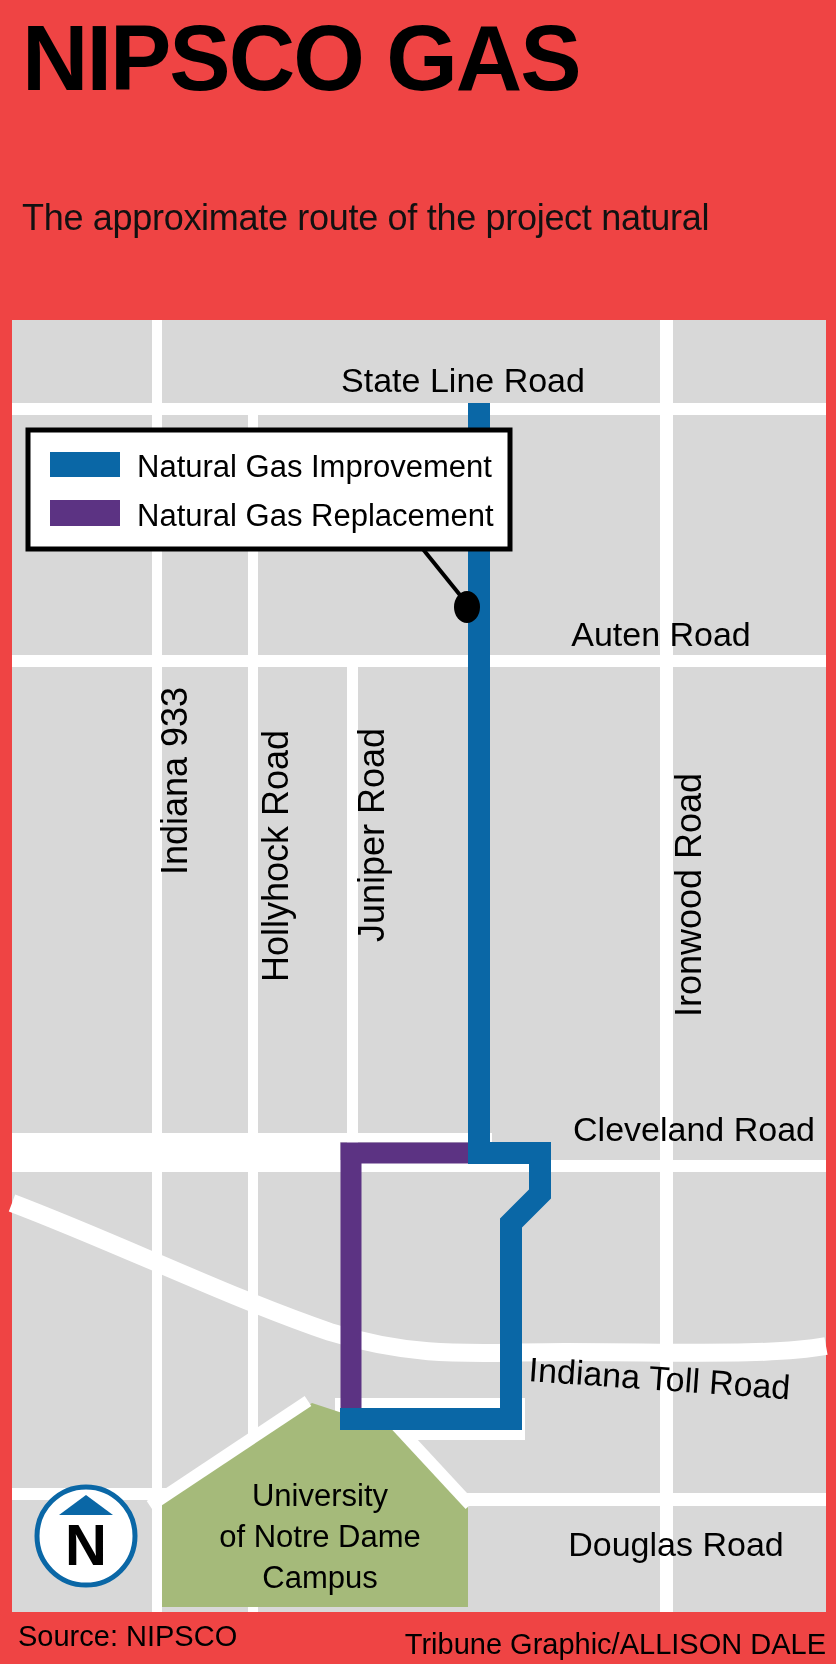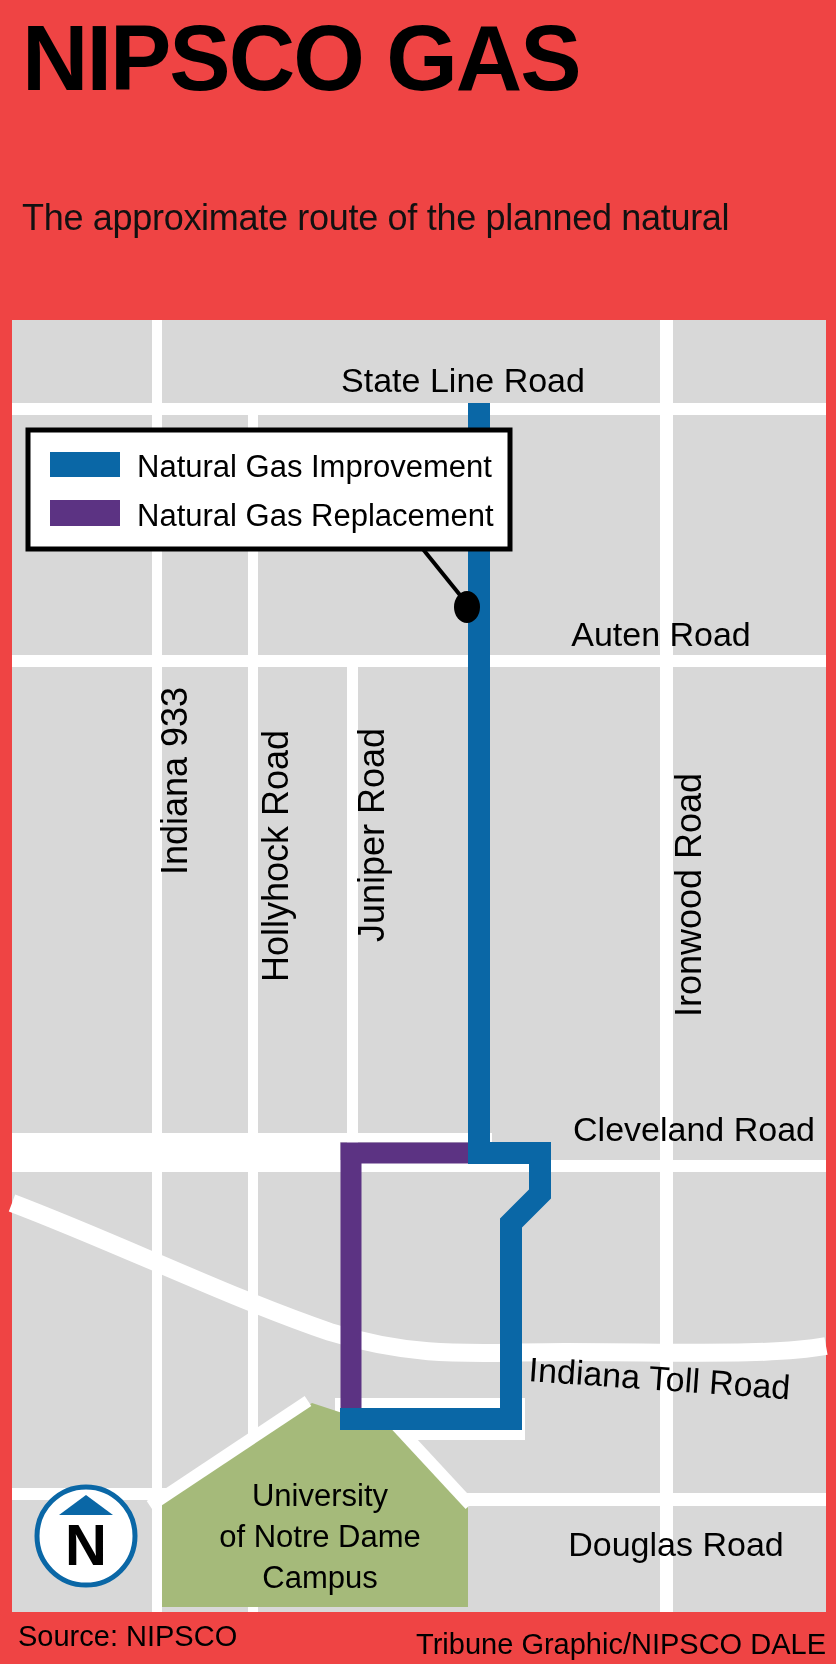--- a/index.html
+++ b/index.html
@@ -26,21 +26,21 @@
 </head>
 <body>
 
 <div class="canvas">
 
   <header>
     <h1 class="title" style="margin:0;">
       <span>NIPSCO GAS</span>
     </h1>
     <p class="subtitle" style="margin:0;">
-      <span>The approximate route of the planned natural</span>
+      <span>The approximate route of the project natural</span>
     </p>
   </header>
 
   <svg width="836" height="1664" viewBox="0 0 836 1664">
 
     <g>
       <rect x="12" y="320" width="814" height="1292" fill="#d8d8d8"></rect>
     </g>
 
     <g fill="#ffffff">
@@ -100,16 +100,16 @@
 
     <g>
       <circle cx="86" cy="1536" r="49" fill="#ffffff" stroke-width="5" stroke="#0a67a6"></circle>
       <polygon points="86,1495 59,1515 113,1515" fill="#0a67a6"></polygon>
       <text class="northN" x="86" y="1565" text-anchor="middle" fill="#0a67a6">N</text>
     </g>
   </svg>
 
   <footer>
     <span class="src">Source: NIPSCO</span>
-    <span class="credit">Tribune Graphic/NIPSCO DALE</span>
+    <span class="credit">Tribune Graphic/ALLISON DALE</span>
   </footer>
 
 </div>
 
 </body></html>

